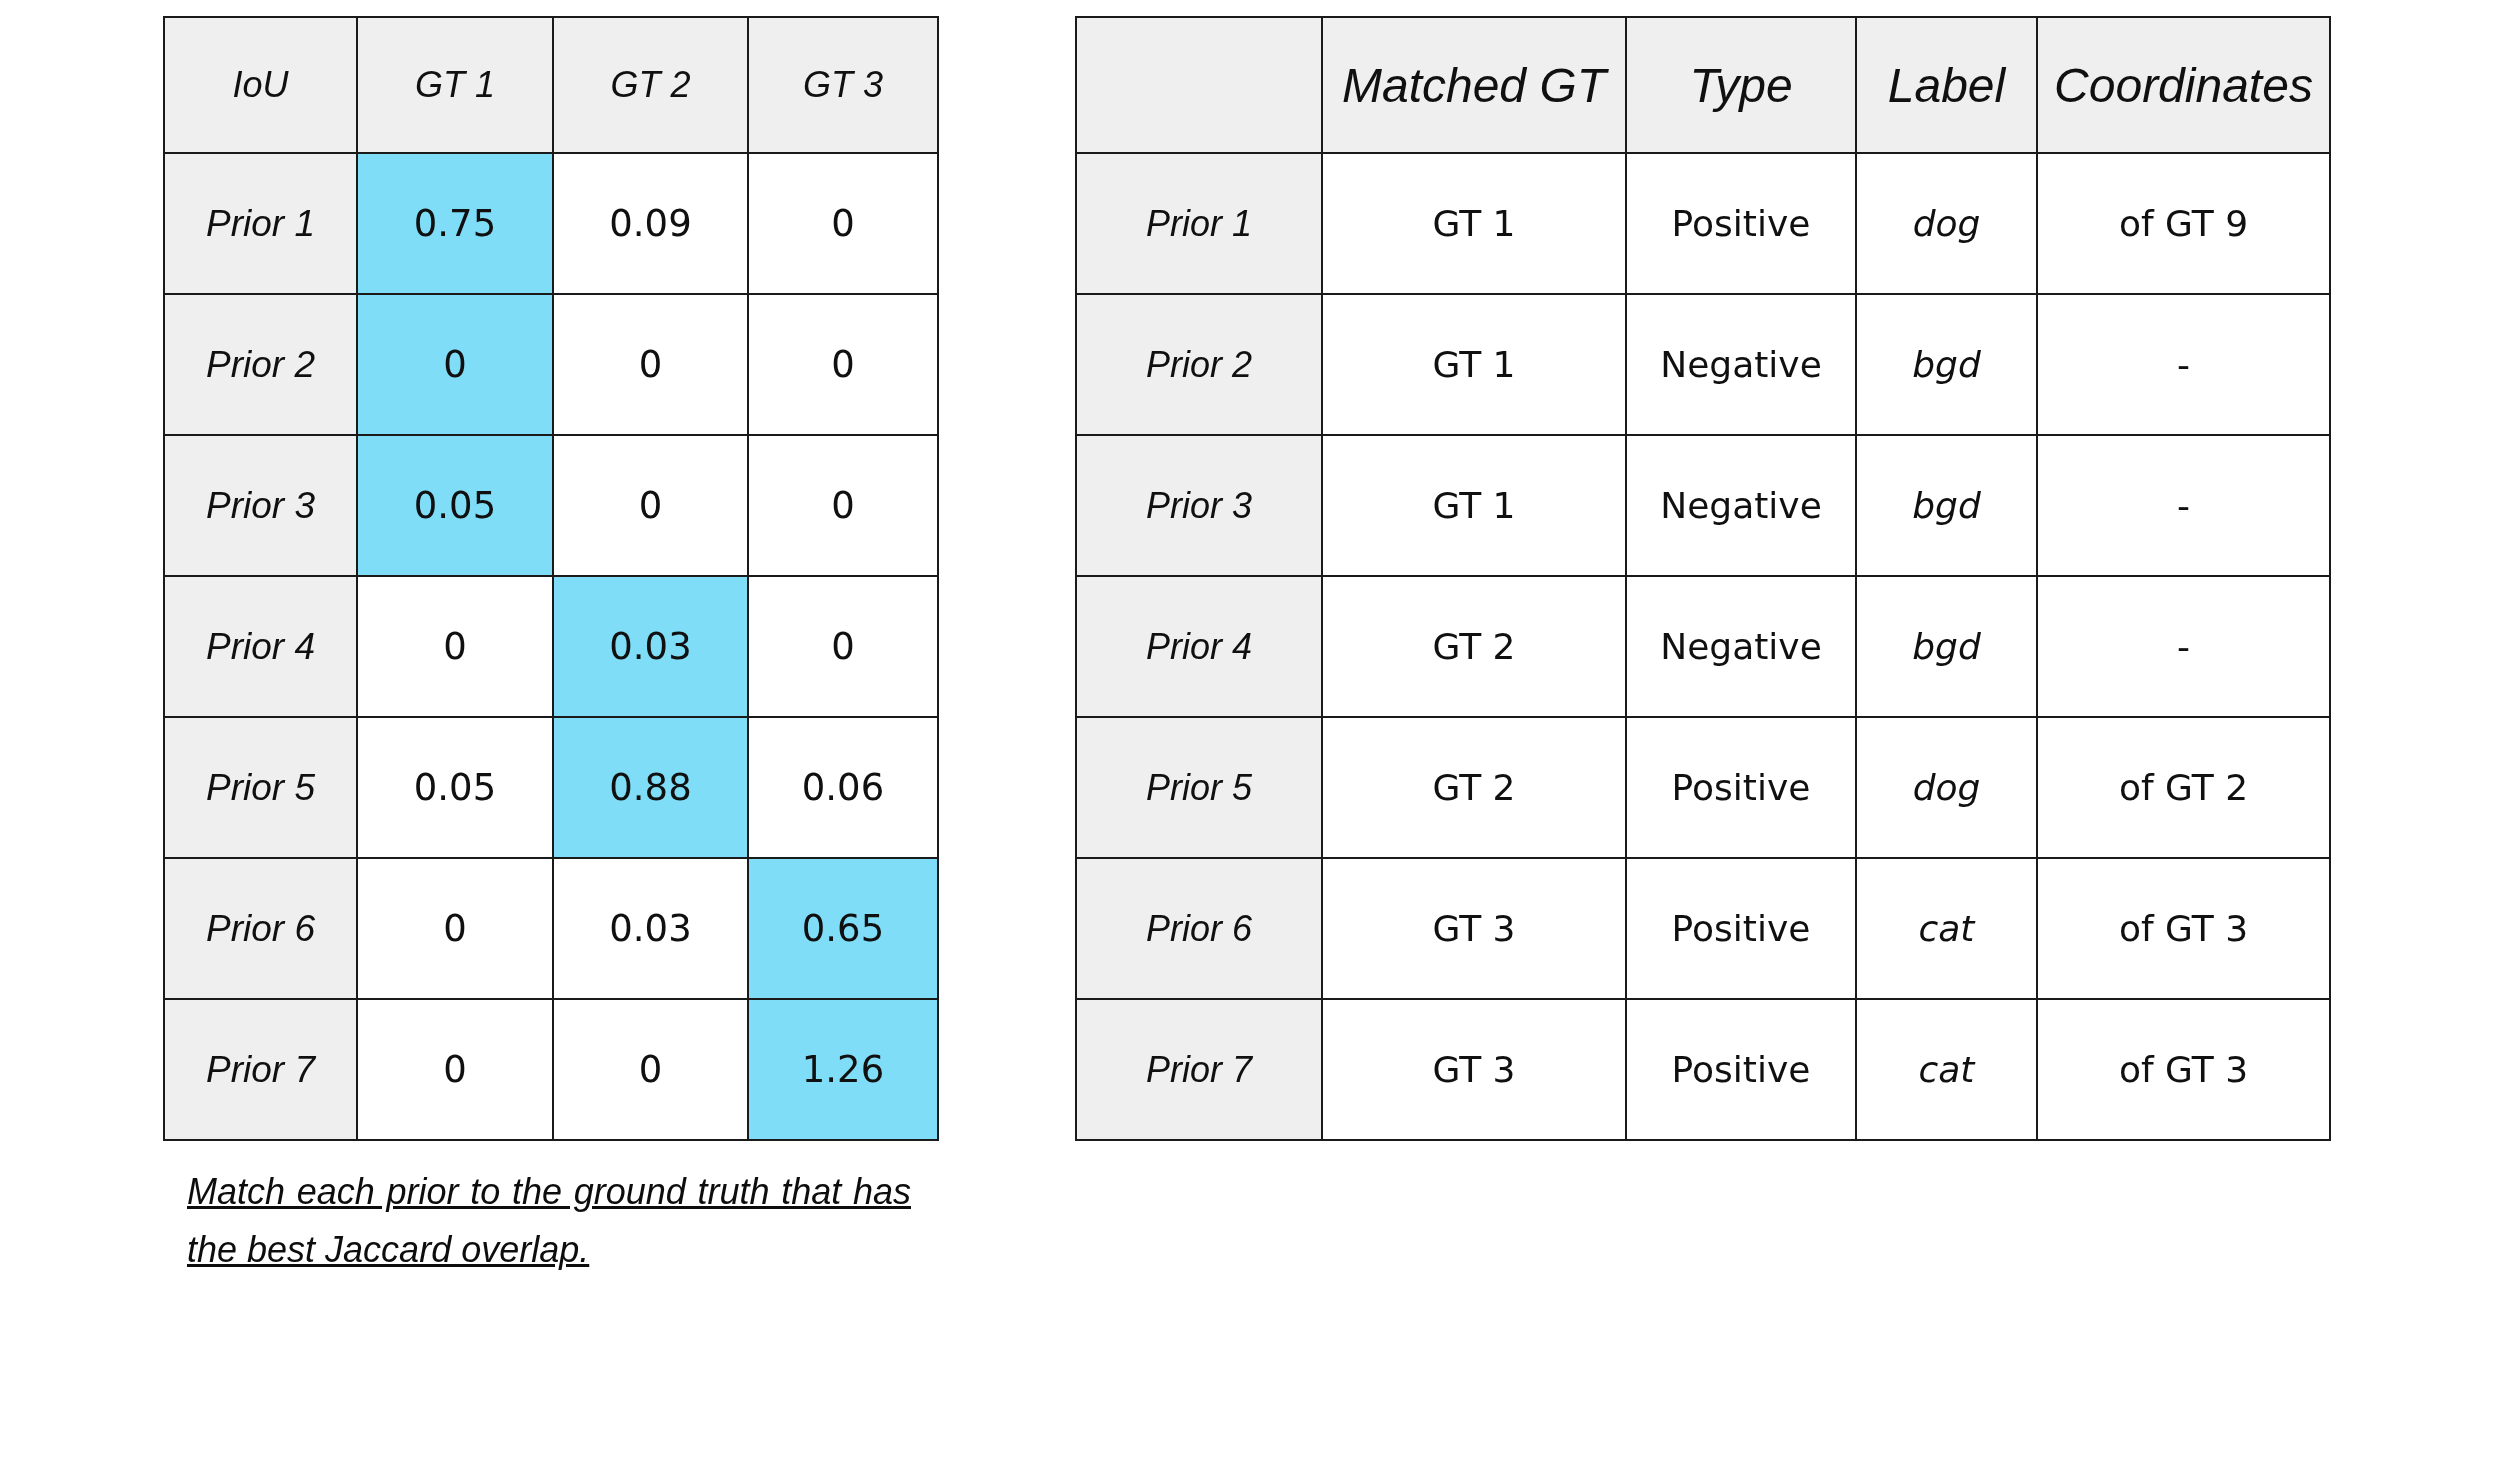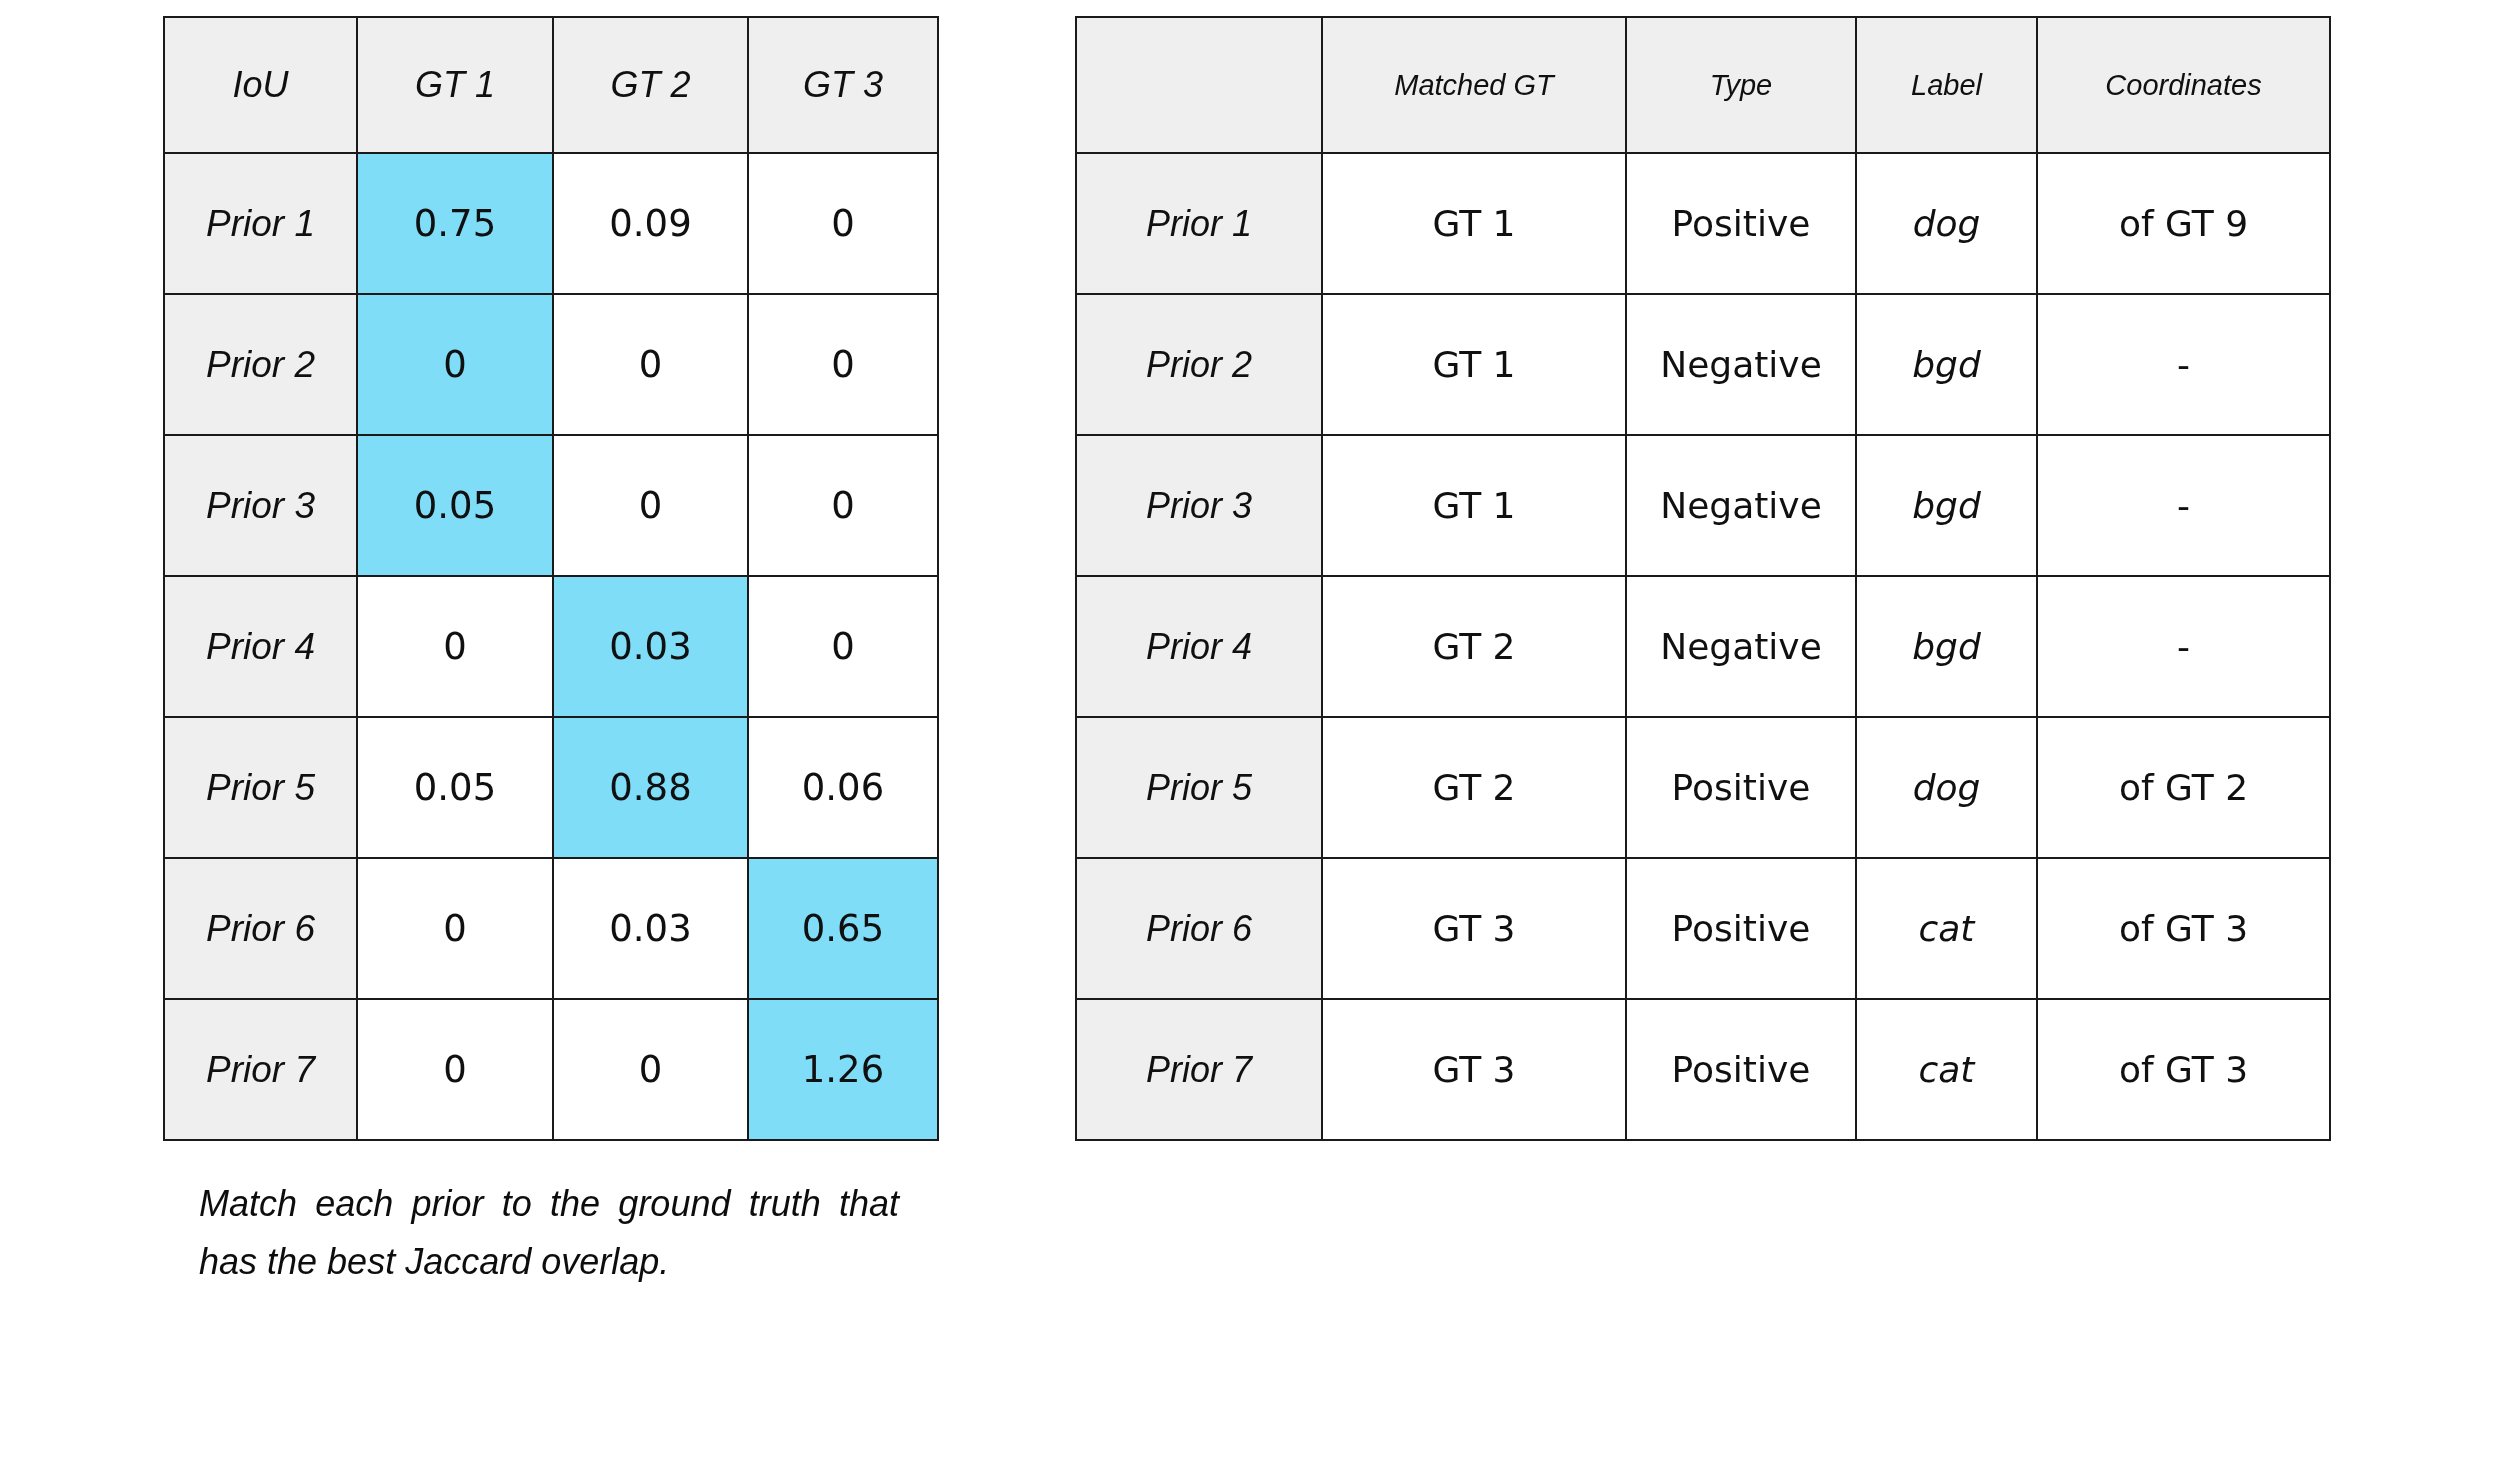--- a/index.html
+++ b/index.html
@@ -65,21 +65,21 @@
   #match-table {
     left: 1075px;
     top: 16.3px;
     width: 1255px;
   }
   #match-table col.m0 { width: 246px; }
   #match-table col.m1 { width: 304px; }
   #match-table col.m2 { width: 230px; }
   #match-table col.m3 { width: 181px; }
   #match-table col.m4 { width: 293px; }
-  #match-table thead td { height: 134px; font-size: 29px; }
+  #match-table thead td { height: 134px; font-size: 48px; }
   #match-table tbody td { height: 139px; font-size: 36px; }
 
   
   .caption {
     position: absolute;
     font-family: "Liberation Sans", sans-serif;
     font-style: italic;
     font-size: 36px;
     line-height: 1.62;
     color: #0d0d0d;
@@ -93,21 +93,21 @@
   }
   #right-caption {
     left: 1086px;
     top: 1161px;
     width: 1177px;
   }
   #right-caption p {
     margin: 0 0 42px 0;
   }
   #right-caption p:last-child { margin-bottom: 0; }
-  #left-caption p { margin: 12px; }
+  #left-caption p { margin: 0; text-decoration: underline; }
 </style>
 </head>
 <body>
 
 <table class="tbl" id="iou-table">
   <colgroup>
     <col class="c0">
       <col class="c1">
       <col class="c2">
       <col class="c3">

